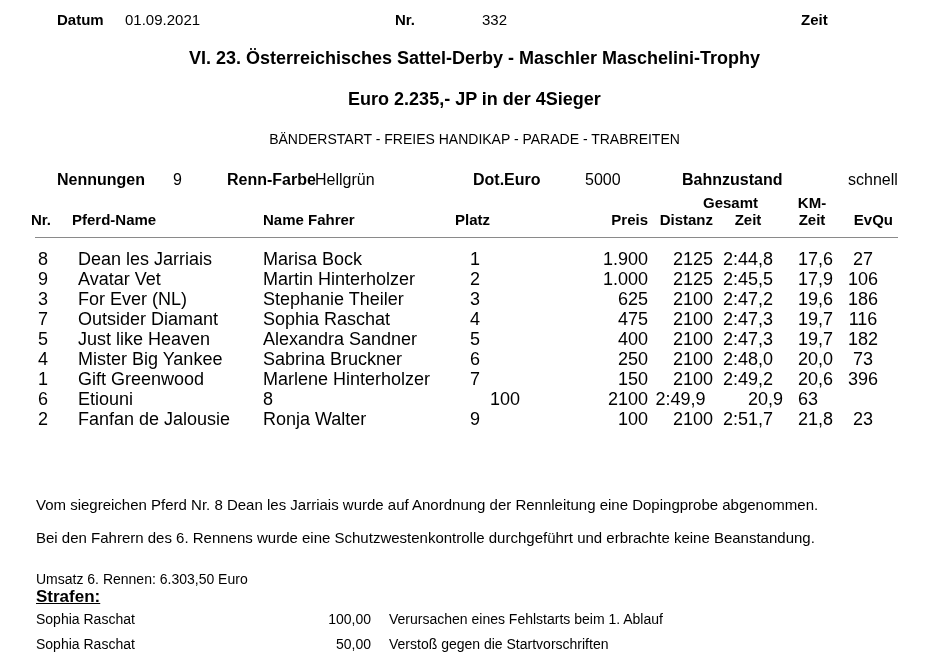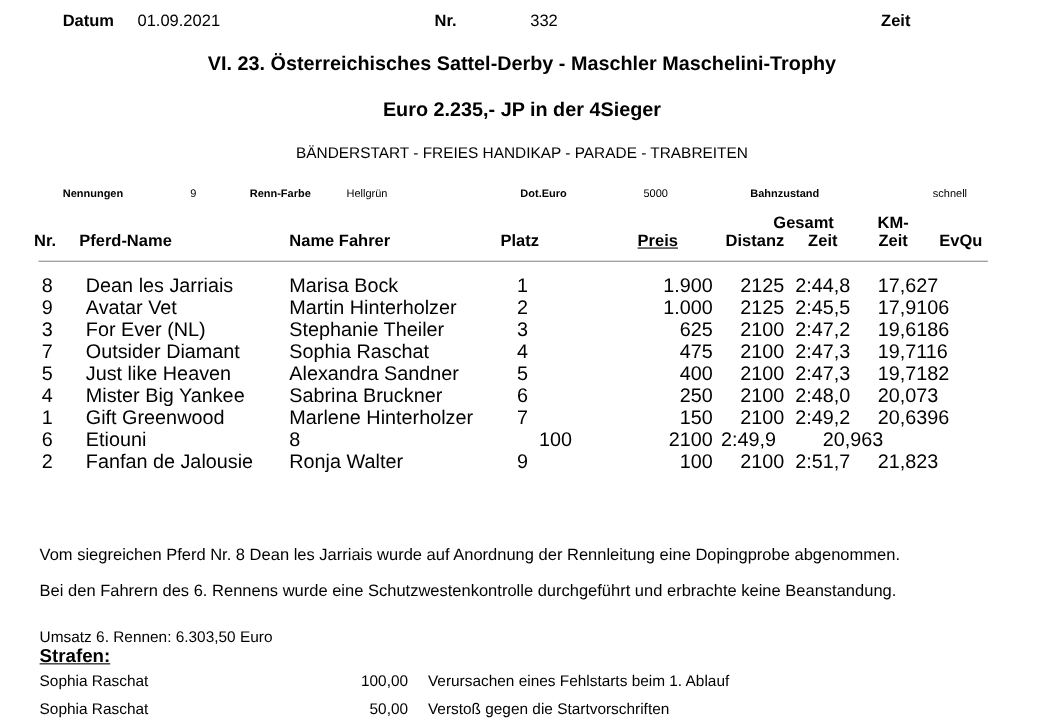--- a/index.html
+++ b/index.html
@@ -12,41 +12,41 @@
     overflow:hidden;
   }
   .abs{position:absolute;white-space:nowrap;}
   .b{font-weight:bold;}
   
   .meta-top{font-size:15px;top:11px;}
   
   .title{left:0;width:949px;text-align:center;font-size:18px;font-weight:bold;}
   .conditions{left:0;width:949px;text-align:center;font-size:14px;}
   
-  .meta2{font-size:10px;top:171px;}
+  .meta2{font-size:16px;top:171px;}
   
   .th{font-size:15px;font-weight:bold;}
   .rule{position:absolute;left:35px;top:237px;width:863px;border-top:1px solid #8a8a8a;height:0;}
   
   .tbody{position:absolute;left:0;top:249px;width:949px;}
   .trow{
     display:grid;
     grid-template-columns:48px 30px 185px 207px 50px 128px 65px 70px 50px 60px;
     height:20px;line-height:20px;font-size:18px;
   }
   .c{white-space:nowrap;overflow:visible;}
   .c.nr{text-align:right;}
   .c.pferd{text-align:left;}
   .c.fahrer{text-align:left;}
   .c.platz{text-align:left;}
   .c.preis{text-align:right;}
   .c.distanz{text-align:right;}
   .c.gesamt{text-align:center;}
   .c.km{text-align:right;}
-  .c.evqu{text-align:left;}
+  .c.evqu{text-align:center;}
   
   .note{font-size:15px;left:36px;}
   .umsatz{font-size:14px;left:36px;top:571px;}
   .strafen-h{font-size:17px;font-weight:bold;text-decoration:underline;left:36px;top:587px;}
   .strafen-body{position:absolute;left:0;top:609px;width:949px;}
   .srow{display:grid;grid-template-columns:36px 200px 135px 18px auto;height:25px;line-height:20px;font-size:14px;}
   .srow .sname{grid-column:2;text-align:left;}
   .srow .sbetrag{grid-column:3;text-align:right;}
   .srow .sgrund{grid-column:5;text-align:left;}
 </style>
@@ -75,21 +75,21 @@
   <span class="abs meta2 b" style="left:682px;">Bahnzustand</span>
   <span class="abs meta2" style="left:848px;">schnell</span>
 
   <span class="abs th" style="left:703px;top:194px;width:90px;text-align:left;">Gesamt</span>
   <span class="abs th" style="left:787px;top:194px;width:50px;text-align:center;">KM-</span>
 
   <span class="abs th" style="left:31px;top:211px;">Nr.</span>
   <span class="abs th" style="left:72px;top:211px;text-align:center;">Pferd-Name</span>
   <span class="abs th" style="left:263px;top:211px;">Name Fahrer</span>
   <span class="abs th" style="left:455px;top:211px;">Platz</span>
-  <span class="abs th" style="left:548px;top:211px;width:100px;text-align:center;text-decoration:underline;">Preis</span>
+  <span class="abs th" style="left:548px;top:211px;width:100px;text-align:right;">Preis</span>
   <span class="abs th" style="left:653px;top:211px;width:60px;text-align:right;">Distanz</span>
   <span class="abs th" style="left:703px;top:211px;width:90px;text-align:center;">Zeit</span>
   <span class="abs th" style="left:787px;top:211px;width:50px;text-align:center;">Zeit</span>
   <span class="abs th" style="left:833px;top:211px;width:60px;text-align:right;">EvQu</span>
 
   <div class="rule"></div>
 
   <div class="tbody" id="results-body">
     <div class="trow">
       <span class="c nr">8</span>

